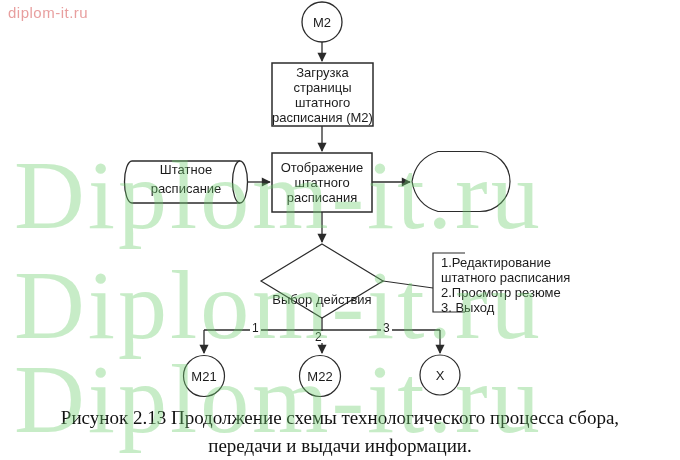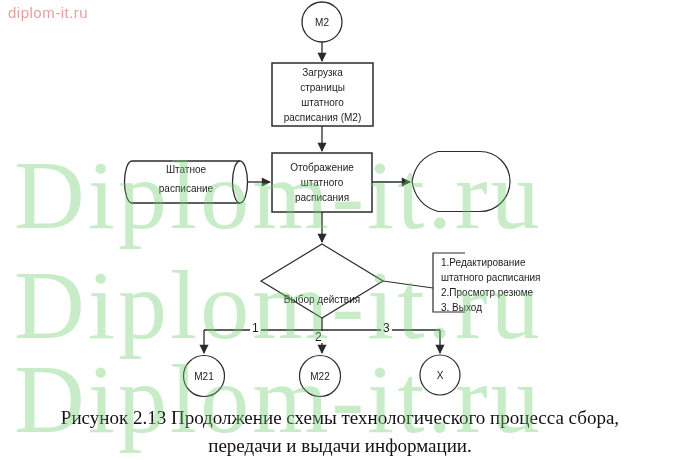--- a/index.html
+++ b/index.html
@@ -2,21 +2,21 @@
 <html><head>
 <meta charset="utf-8">
 <style>
   html,body{margin:0;padding:0;background:#ffffff;}
   #stage{
     position:relative;width:680px;height:460px;background:#ffffff;
     font-family:"Liberation Sans",sans-serif;overflow:hidden;
   }
   #diagram-svg{position:absolute;left:0;top:0;z-index:1;}
   .lbl{
-    position:absolute;z-index:2;color:#1c1c1c;font-size:10px;line-height:15px;
+    position:absolute;z-index:2;color:#1c1c1c;font-size:13px;line-height:15px;
     text-align:center;white-space:pre-line;
   }
   .lbl.left{text-align:left;}
   .branch-num{
     position:absolute;z-index:2;color:#1c1c1c;font-size:12px;line-height:12px;
     background:#ffffff;padding:0 2px;
   }
   .watermark{
     position:absolute;left:14px;z-index:3;pointer-events:none;
     font-family:"Liberation Serif",serif;font-size:98px;line-height:98px;

